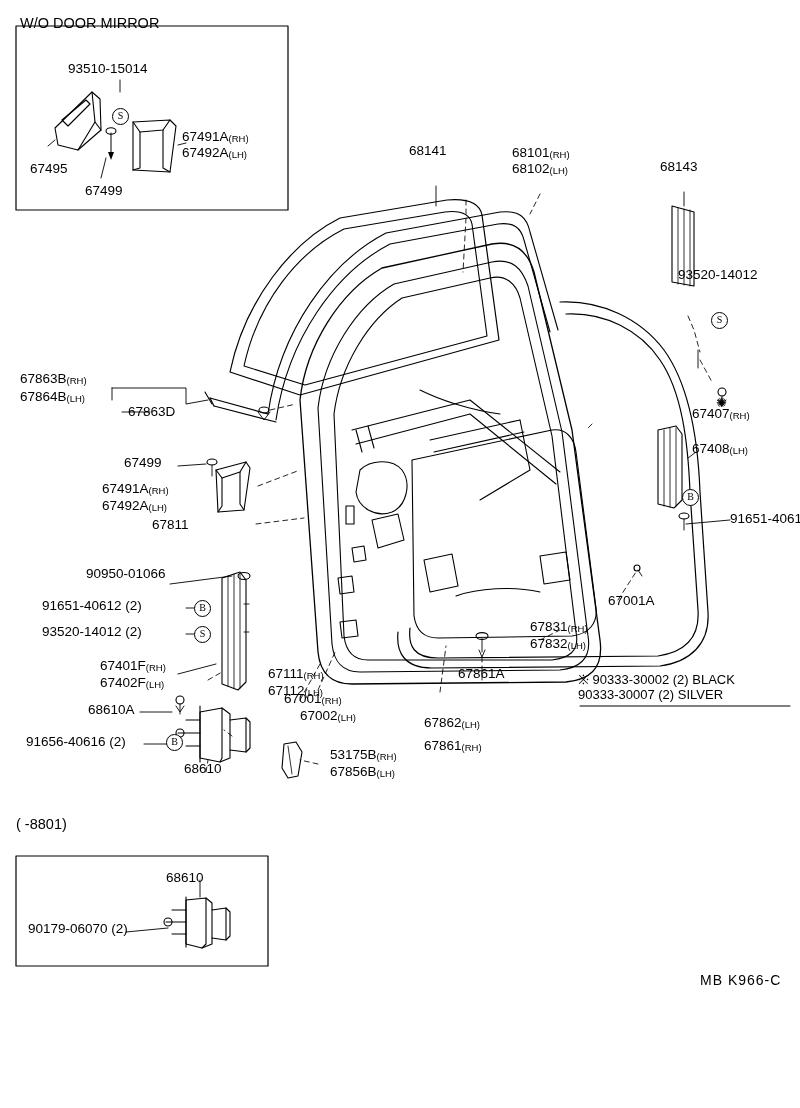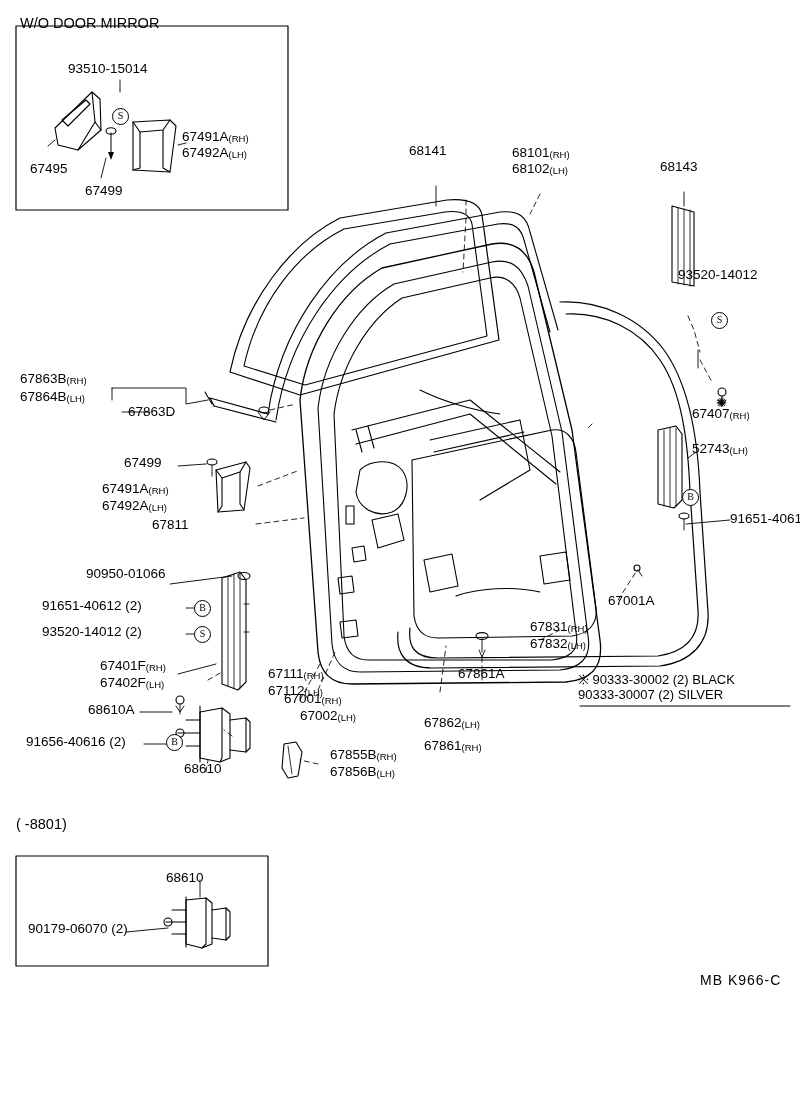--- a/index.html
+++ b/index.html
@@ -274,21 +274,21 @@
   <div class="lbl" style="left:512px; top:146px;"><span>68101</span><span class="sub">(RH)</span></div>
   <div class="lbl" style="left:512px; top:162px;"><span>68102</span><span class="sub">(LH)</span></div>
   <div class="lbl" style="left:660px; top:160px;">68143</div>
   <div class="lbl" style="left:678px; top:268px;">93520-14012</div>
 
   <div class="lbl" style="left:20px; top:372px;"><span>67863B</span><span class="sub">(RH)</span></div>
   <div class="lbl" style="left:20px; top:390px;"><span>67864B</span><span class="sub">(LH)</span></div>
   <div class="lbl" style="left:128px; top:405px;">67863D</div>
 
   <div class="lbl" style="left:692px; top:407px;"><span>67407</span><span class="sub">(RH)</span></div>
-  <div class="lbl" style="left:692px; top:442px;"><span>52743</span><span class="sub">(LH)</span></div>
+  <div class="lbl" style="left:692px; top:442px;"><span>67408</span><span class="sub">(LH)</span></div>
   <div class="lbl" style="left:730px; top:512px;">91651-40612</div>
 
   <div class="lbl" style="left:124px; top:456px;">67499</div>
   <div class="lbl" style="left:102px; top:482px;"><span>67491A</span><span class="sub">(RH)</span></div>
   <div class="lbl" style="left:102px; top:499px;"><span>67492A</span><span class="sub">(LH)</span></div>
   <div class="lbl" style="left:152px; top:518px;">67811</div>
 
   <div class="lbl" style="left:86px; top:567px;">90950-01066</div>
   <div class="lbl" style="left:42px; top:599px;">91651-40612 (2)</div>
   <div class="lbl" style="left:42px; top:625px;">93520-14012 (2)</div>
@@ -298,21 +298,21 @@
 
   <div class="lbl" style="left:88px; top:703px;">68610A</div>
   <div class="lbl" style="left:26px; top:735px;">91656-40616 (2)</div>
   <div class="lbl" style="left:184px; top:762px;">68610</div>
 
   <div class="lbl" style="left:268px; top:667px;"><span>67111</span><span class="sub">(RH)</span></div>
   <div class="lbl" style="left:268px; top:684px;"><span>67112</span><span class="sub">(LH)</span></div>
   <div class="lbl" style="left:284px; top:692px;"><span>67001</span><span class="sub">(RH)</span></div>
   <div class="lbl" style="left:300px; top:709px;"><span>67002</span><span class="sub">(LH)</span></div>
 
-  <div class="lbl" style="left:330px; top:748px;"><span>67855B</span><span class="sub">(RH)</span></div>
+  <div class="lbl" style="left:330px; top:748px;"><span>53175B</span><span class="sub">(RH)</span></div>
   <div class="lbl" style="left:330px; top:765px;"><span>67856B</span><span class="sub">(LH)</span></div>
 
   <div class="lbl" style="left:458px; top:667px;">67861A</div>
   <div class="lbl" style="left:424px; top:739px;"><span>67861</span><span class="sub">(RH)</span></div>
   <div class="lbl" style="left:424px; top:716px;"><span>67862</span><span class="sub">(LH)</span></div>
 
   <div class="lbl" style="left:530px; top:620px;"><span>67831</span><span class="sub">(RH)</span></div>
   <div class="lbl" style="left:530px; top:637px;"><span>67832</span><span class="sub">(LH)</span></div>
   <div class="lbl" style="left:608px; top:594px;">67001A</div>
 

